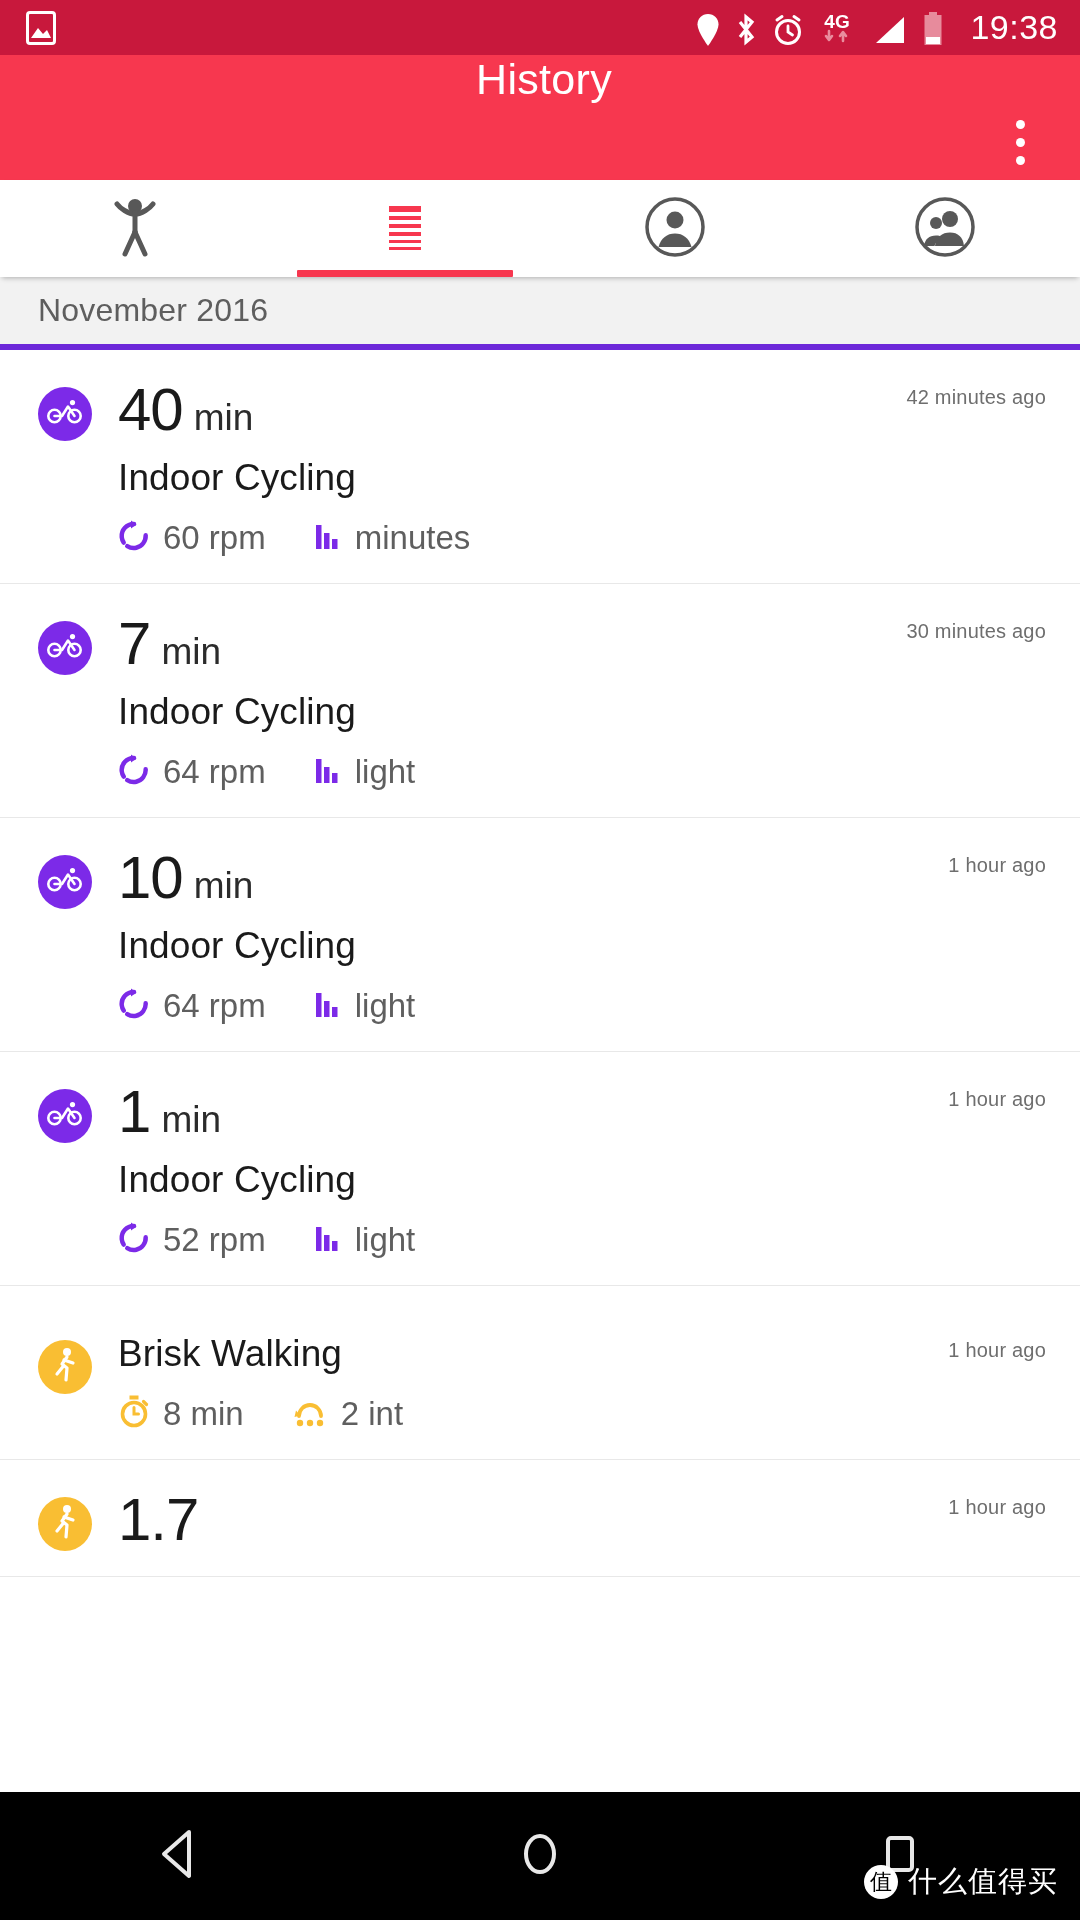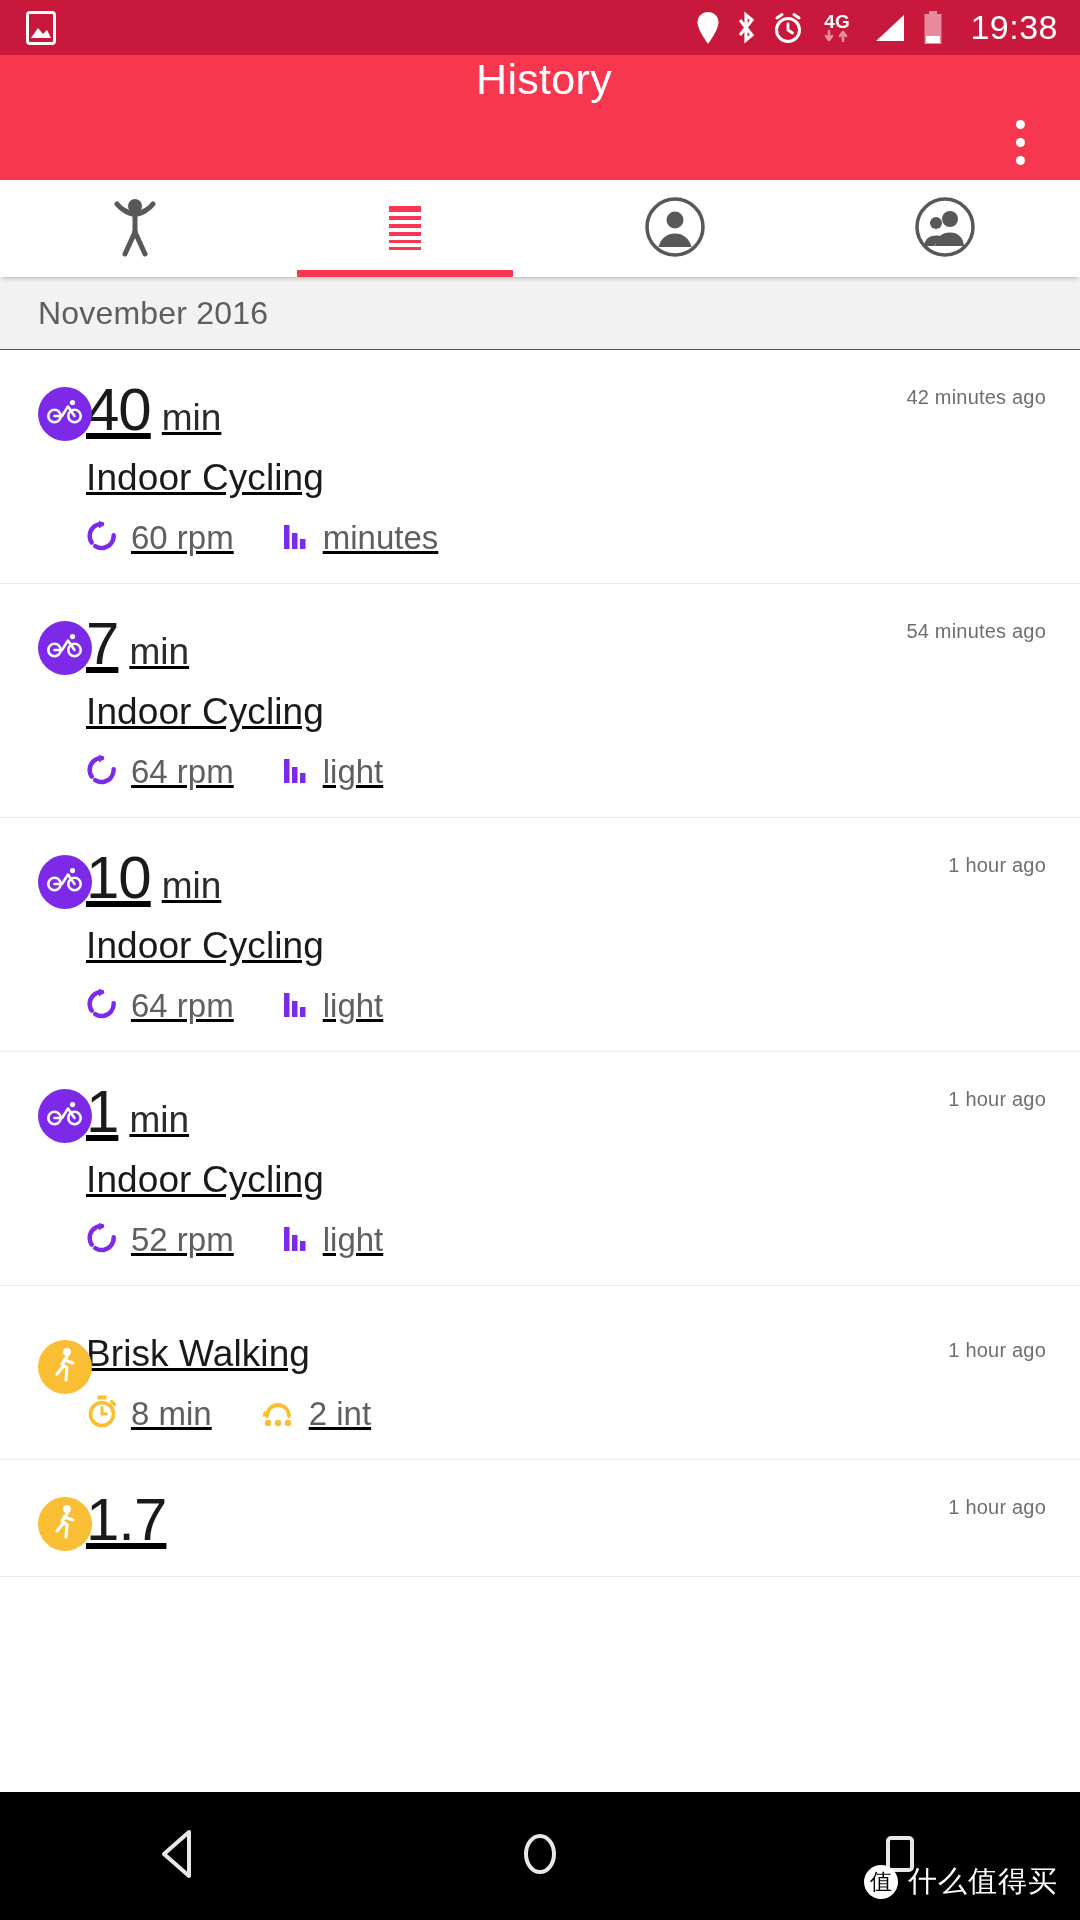--- a/index.html
+++ b/index.html
@@ -10,21 +10,21 @@
     overflow:hidden;
   }
   #screen { position:relative; width:1080px; height:1920px; background:#fff; }
 
   
   .statusbar{
     height:55px; background:#C8183C; color:#fff;
     display:flex; align-items:center; padding:0 22px 0 26px;
   }
   .statusbar .left{ display:flex; align-items:center; gap:10px; }
-  .statusbar .right{ margin-left:auto; display:flex; align-items:center; gap:14px; }
+  .statusbar .right{ margin-left:auto; display:flex; align-items:flex-end; gap:14px; }
   .sb-icon{ display:inline-flex; align-items:center; justify-content:center; }
   .sb-time{ font-size:34px; font-weight:400; letter-spacing:0.5px; margin-left:12px; }
 
   
   .appbar{
     height:125px; background:#F7374F; display:flex; align-items:center;
     padding:0 30px 0 38px;
     flex-direction:column;
   }
   .appbar .title{ color:#fff; font-size:43px; font-weight:400; letter-spacing:0.3px; }
@@ -40,38 +40,38 @@
   }
   .tab{ flex:1; display:flex; align-items:center; justify-content:center; position:relative; cursor:pointer; }
   .tab .indicator{
     position:absolute; bottom:0; left:50%; transform:translateX(-50%);
     width:216px; height:7px; background:#F7374F; border-radius:1px;
   }
 
   
   .month{
     height:73px; background:#F2F2F2; display:flex; align-items:center;
-    padding-left:38px; border-bottom:1px solid #6d28d9;
+    padding-left:38px; border-bottom:6px solid #6d28d9;
   }
   .month span{ font-size:32px; color:#5E5E5E; letter-spacing:0.2px; }
 
   
   .list{ background:#fff; }
   .row{
     position:relative; padding:30px 0 26px 0;
     border-bottom:1px solid #E8E8E8;
     cursor:pointer;
   }
   .row-inner{ position:relative; padding-left:38px; padding-right:34px; }
   .badge{
     position:absolute; left:38px; top:7px;
     width:54px; height:54px; border-radius:50%;
     display:flex; align-items:center; justify-content:center;
   }
-  .content{ margin-left:48px;text-decoration:underline; }
+  .content{ margin-left:80px; }
   .amount{ display:flex; align-items:baseline; line-height:1; }
   .amount .value{ font-size:60px; color:#1A1A1A; font-weight:400; letter-spacing:-1px; }
   .amount .unit{ font-size:37px; color:#2B2B2B; margin-left:11px; font-weight:400; }
   .actname{ font-size:37px; color:#1A1A1A; margin-top:17px; letter-spacing:0.1px; }
   .metrics{ display:flex; align-items:center; margin-top:20px; }
   .metric{ display:flex; align-items:center; margin-right:48px; }
   .metric .mtext{ font-size:33px; color:#5F5F5F; margin-left:13px; }
   .ago{
     position:absolute; right:34px; top:6px;
     font-size:20px; color:#6E6E6E; letter-spacing:0.2px;
@@ -257,21 +257,21 @@
       <div class="row">
         <div class="row-inner">
           <div class="badge" style="background:#7C2AE8">
             <span><svg width="36" height="26" viewBox="0 0 36 26">
                 <circle cx="7.5" cy="17" r="6.2" fill="none" stroke="#fff" stroke-width="2.6"></circle>
                 <circle cx="27.5" cy="17" r="6.2" fill="none" stroke="#fff" stroke-width="2.6"></circle>
                 <path d="M7.5 17 L15 17 L21 7.5 L27.5 17" fill="none" stroke="#fff" stroke-width="2.6" stroke-linejoin="round" stroke-linecap="round"></path>
                 <circle cx="25.5" cy="3.6" r="2.6" fill="#fff"></circle>
               </svg></span>
           </div>
-          <div class="ago">54 minutes ago</div>
+          <div class="ago">30 minutes ago</div>
           <div class="content">
             <div class="amount">
               <span class="value">7</span>
               <span class="unit">min</span>
             </div>
             <div class="actname">Indoor Cycling</div>
             <div class="metrics">
               <div class="metric">
                 <span><svg width="32" height="34" viewBox="0 0 32 34">
                     <path d="M16 5 A12 12 0 1 0 27 13" fill="none" stroke="#7C2AE8" stroke-width="4.5" stroke-linecap="round" stroke-dasharray="26 5"></path>

